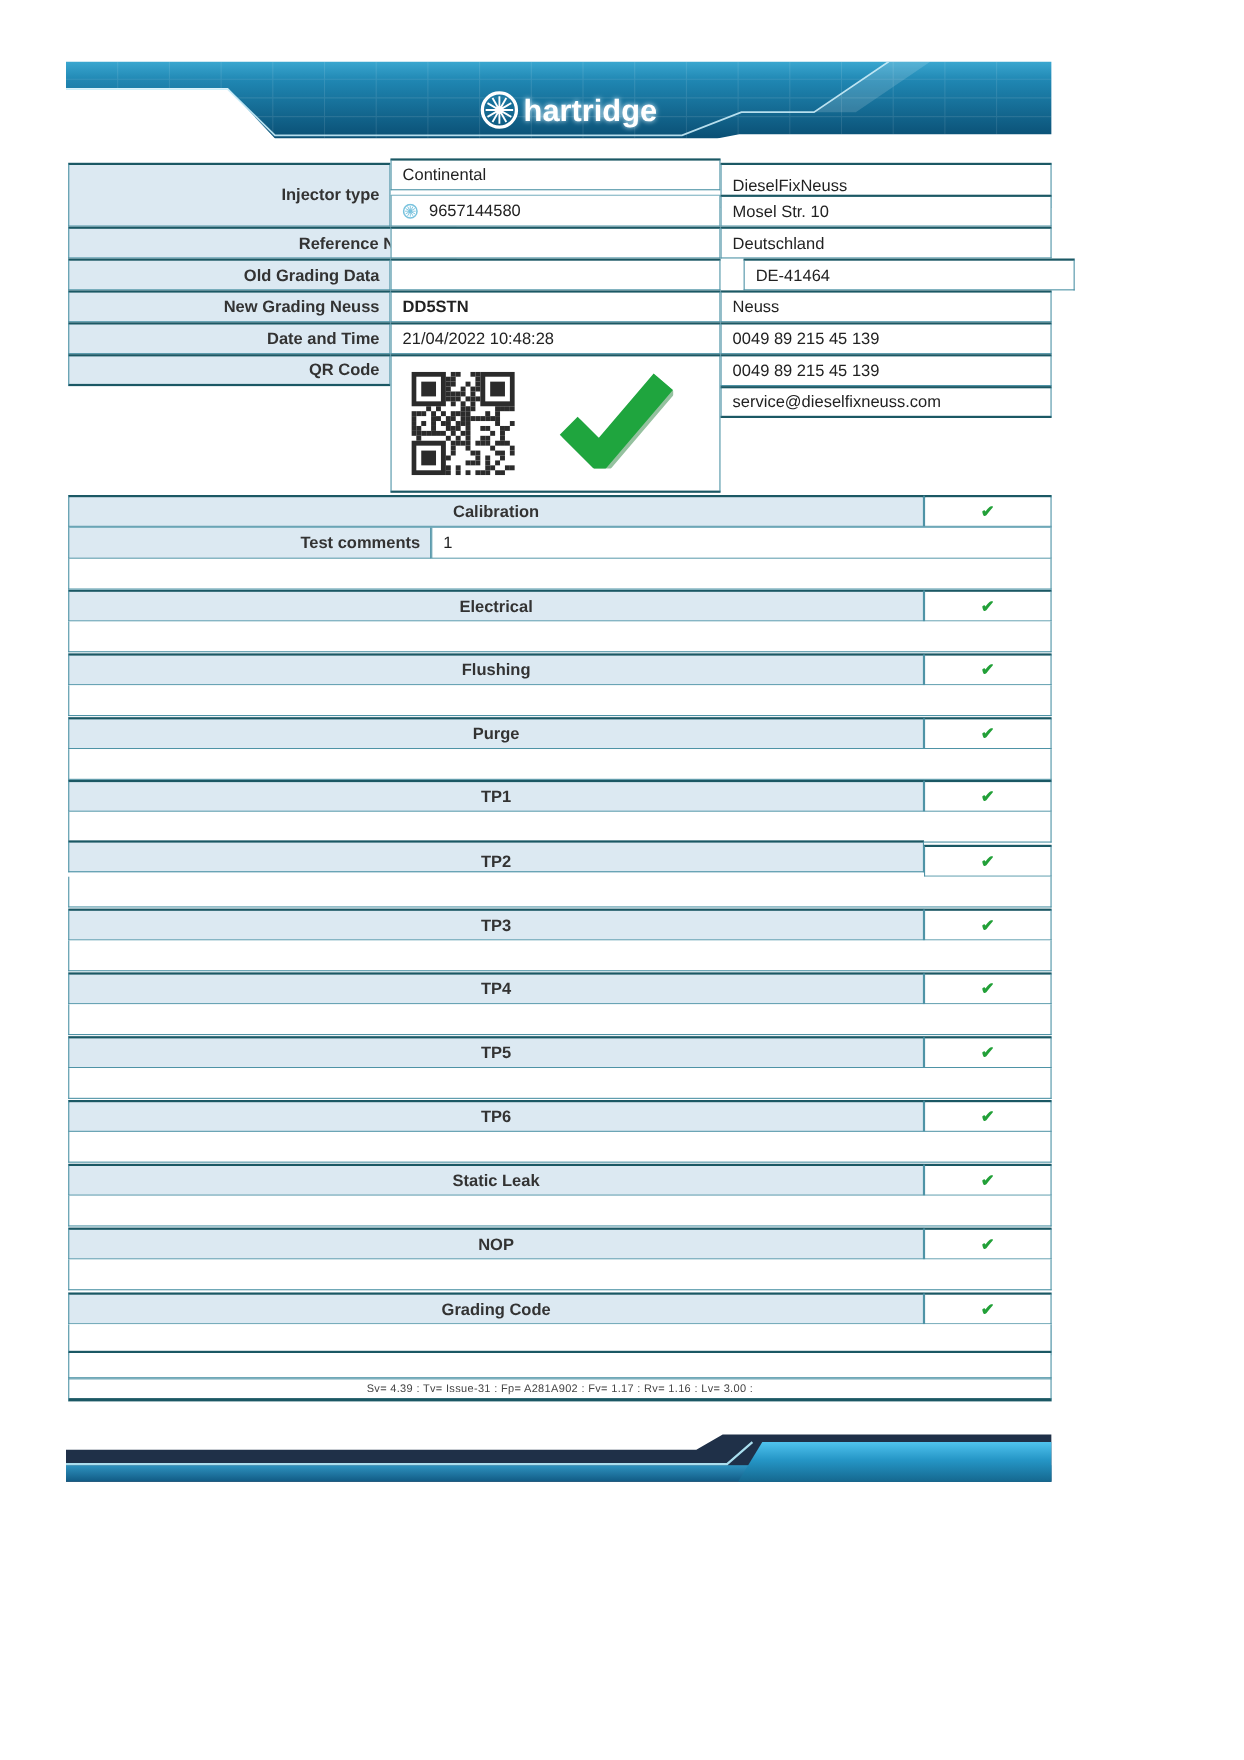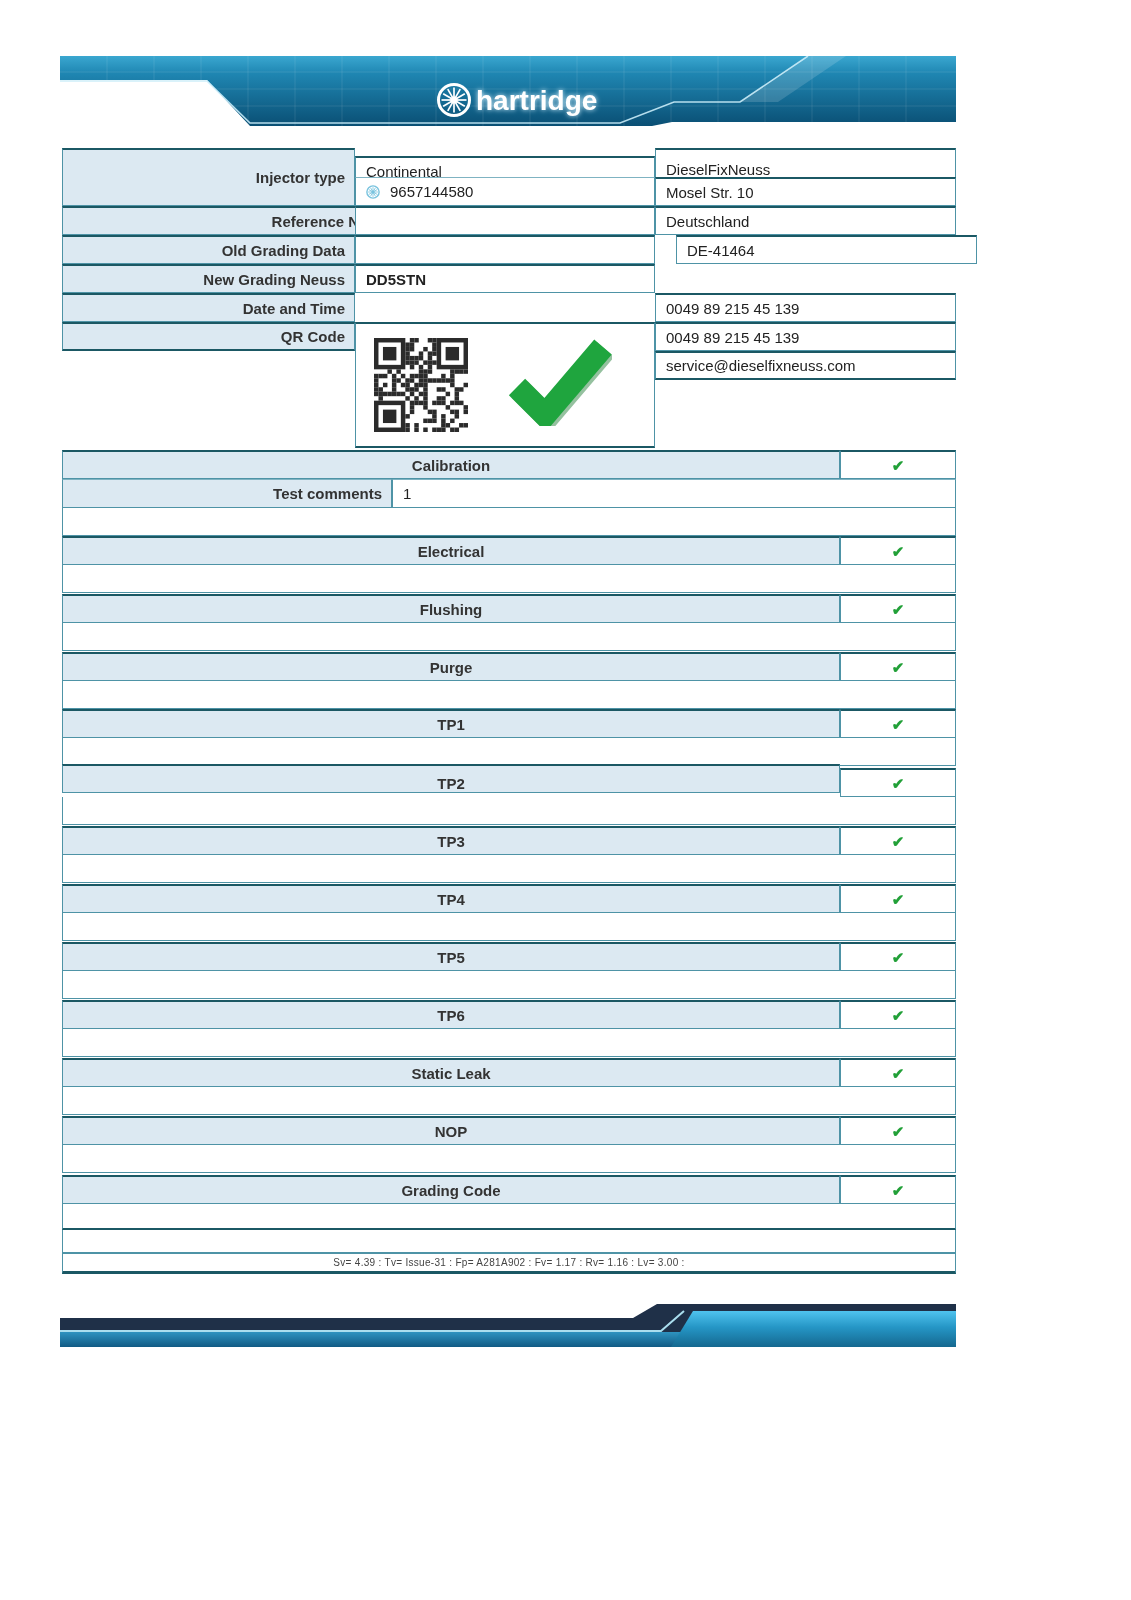--- a/index.html
+++ b/index.html
@@ -74,41 +74,42 @@
     <text x="416" y="54" font-family="Liberation Sans, sans-serif" font-size="28" font-weight="bold" fill="#ffffff">hartridge</text>
   </svg>
 
   <div class="cell label" style="left:62px;top:148px;width:293px;height:58px;">Injector type</div>
   <div class="cell label" style="left:62px;top:206px;width:353px;height:29px;">Reference Number</div>
   <div class="cell label" style="left:62px;top:235px;width:293px;height:29px;">Old Grading Data</div>
   <div class="cell label" style="left:62px;top:264px;width:293px;height:29px;">New Grading Neuss</div>
   <div class="cell label" style="left:62px;top:293px;width:293px;height:29px;">Date and Time</div>
   <div class="cell label bot" style="left:62px;top:322px;width:293px;height:29px;">QR Code</div>
 
-  <div class="cell" style="left:355px;top:156px;width:300px;height:29px;">Continental</div>
+  <div class="cell" style="left:355px;top:144px;width:300px;height:29px;">Continental</div>
   <div class="cell thin-top" style="left:355px;top:177px;width:300px;height:29px;">
     <svg class="partnum-icon" width="14" height="14" viewBox="-8 -8 16 16">
       <g stroke="#79c3de" fill="none">
         <circle r="7" stroke-width="1.6"></circle>
         <g stroke-width="0.9">
           <line x1="-5.6" y1="0" x2="5.6" y2="0"></line>
           <line x1="-5.6" y1="0" x2="5.6" y2="0" transform="rotate(30)"></line>
           <line x1="-5.6" y1="0" x2="5.6" y2="0" transform="rotate(60)"></line>
           <line x1="-5.6" y1="0" x2="5.6" y2="0" transform="rotate(90)"></line>
           <line x1="-5.6" y1="0" x2="5.6" y2="0" transform="rotate(120)"></line>
           <line x1="-5.6" y1="0" x2="5.6" y2="0" transform="rotate(150)"></line>
         </g>
         <circle r="1.8" fill="#79c3de" stroke="none"></circle>
       </g>
     </svg>
     <span>9657144580</span>
   </div>
   <div class="cell" style="left:355px;top:206px;width:300px;height:29px;"></div>
   <div class="cell" style="left:355px;top:235px;width:300px;height:29px;"></div>
   <div class="cell bold" style="left:355px;top:264px;width:300px;height:29px;">DD5STN</div>
+  <div class="cell" style="left:355px;top:293px;width:300px;height:29px;">21/04/2022 10:48:28</div>
   <div class="cell bot" style="left:355px;top:322px;width:300px;height:126px;"></div>
 
   <svg class="abs" id="qr-svg" style="left:374px;top:338px;" width="94" height="94" viewBox="0 0 94 94">
       <rect x="0" y="0" width="94" height="94" fill="#ffffff"></rect>
       <rect x="0" y="0" width="31.333333333333336" height="31.333333333333336" fill="#2b2b2b"></rect>
       <rect x="4.476190476190476" y="4.476190476190476" width="22.38095238095238" height="22.38095238095238" fill="#ffffff"></rect>
       <rect x="8.952380952380953" y="8.952380952380953" width="13.428571428571429" height="13.428571428571429" fill="#2b2b2b"></rect>
       <rect x="62.66666666666667" y="0" width="31.333333333333336" height="31.333333333333336" fill="#2b2b2b"></rect>
       <rect x="67.14285714285714" y="4.476190476190476" width="22.38095238095238" height="22.38095238095238" fill="#ffffff"></rect>
       <rect x="71.61904761904762" y="8.952380952380953" width="13.428571428571429" height="13.428571428571429" fill="#2b2b2b"></rect>
@@ -264,20 +265,21 @@
 
   <svg class="abs" style="left:508px;top:334px;" width="104" height="92" viewBox="0 0 104 92">
     <path d="M9,53 L37,81 L95,13" fill="none" stroke="#13752a" stroke-width="23" opacity="0.45" transform="translate(2.5,2.5)"></path>
     <path d="M9,53 L37,81 L95,13" fill="none" stroke="#1fa53e" stroke-width="23"></path>
   </svg>
 
   <div class="cell" style="left:655px;top:148px;width:301px;height:41px;">DieselFixNeuss</div>
   <div class="cell" style="left:655px;top:177px;width:301px;height:29px;">Mosel Str. 10</div>
   <div class="cell" style="left:655px;top:206px;width:301px;height:29px;">Deutschland</div>
   <div class="cell" style="left:676px;top:235px;width:301px;height:29px;">DE-41464</div>
+  <div class="cell" style="left:655px;top:264px;width:301px;height:29px;">Neuss</div>
   <div class="cell" style="left:655px;top:293px;width:301px;height:29px;">0049 89 215 45 139</div>
   <div class="cell" style="left:655px;top:322px;width:301px;height:29px;">0049 89 215 45 139</div>
   <div class="cell bot" style="left:655px;top:351px;width:301px;height:29px;">service@dieselfixneuss.com</div>
 
   <div id="sections">
       <div class="row-hdr" style="top: 450px;">
         <span>Calibration</span>
       </div>
       <div class="row-chk" style="top: 450px;">
         <span class="check">✔</span>

